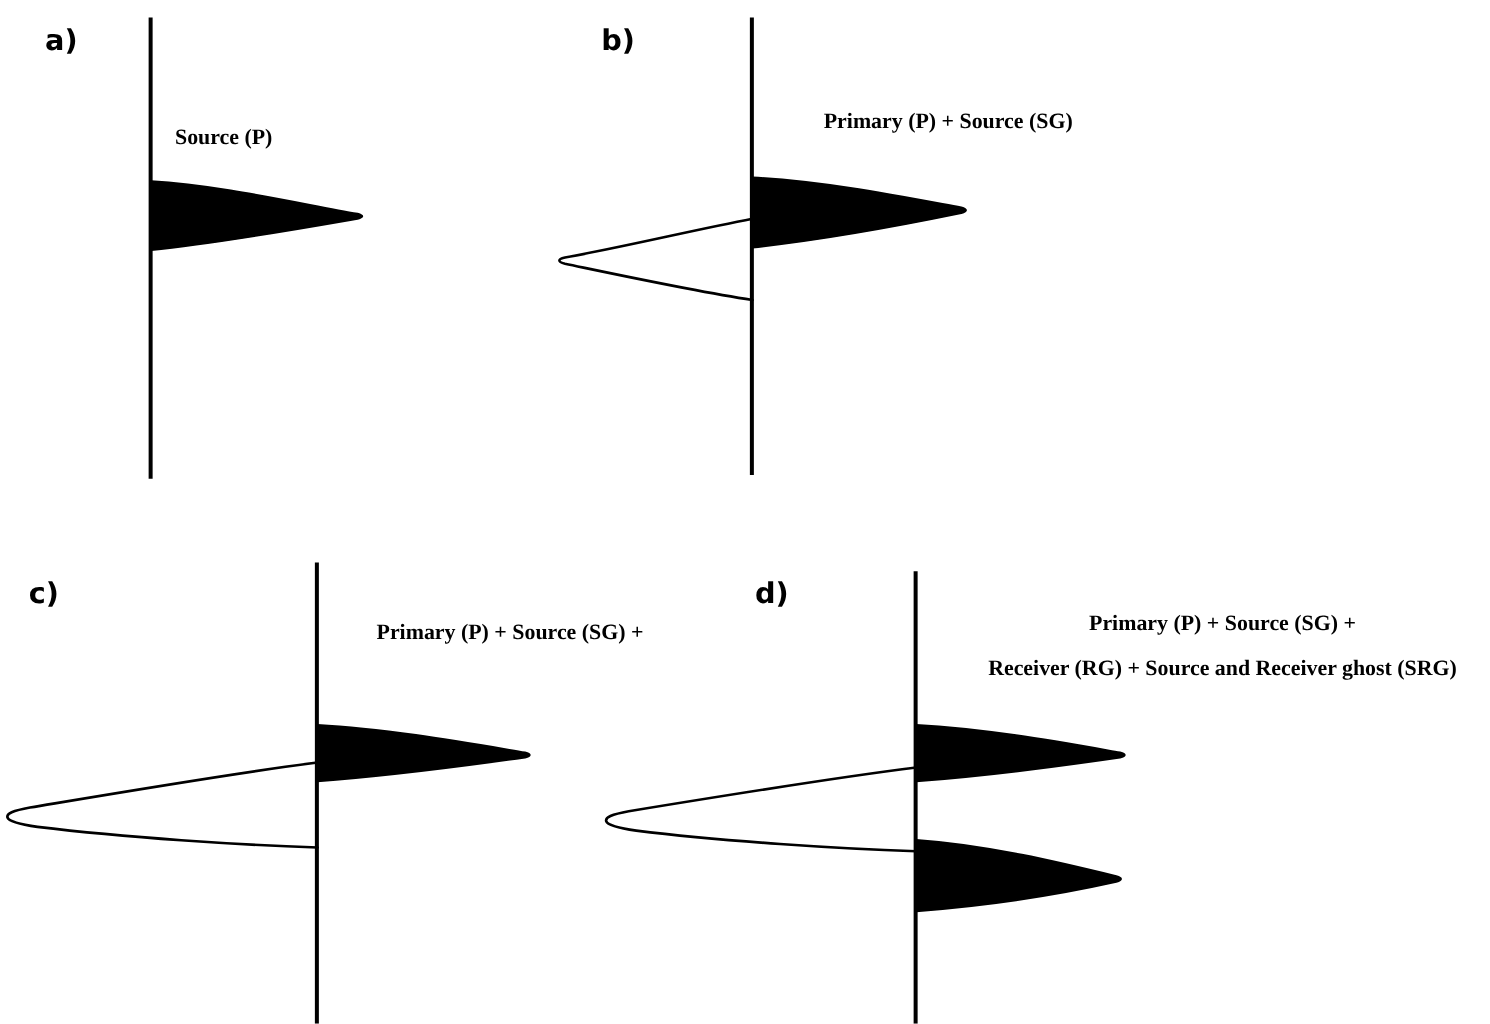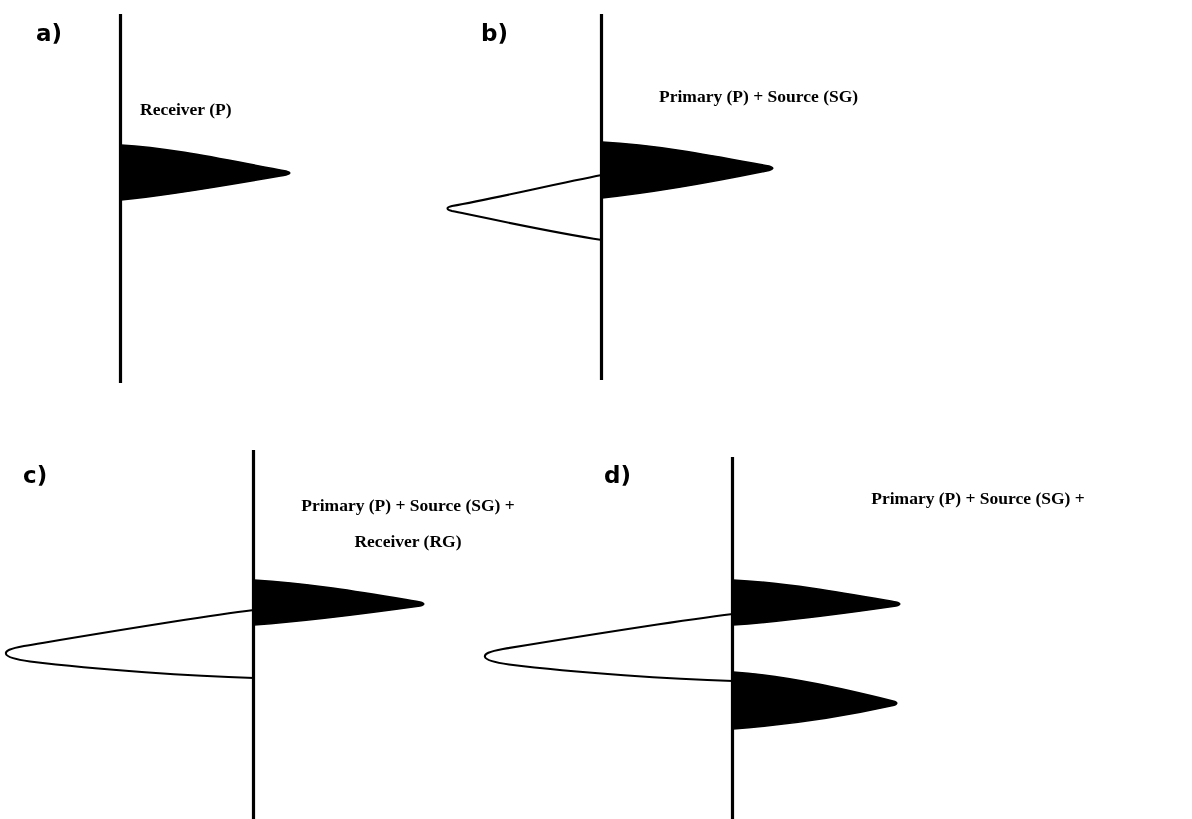--- a/index.html
+++ b/index.html
@@ -126,29 +126,29 @@
 
   <div class="panel-letter" style="left:36px; top:22px;">a)</div>
 
   <div class="panel-letter" style="left:481px; top:22px;">b)</div>
 
   <div class="panel-letter" style="left:23px; top:464px;">c)</div>
 
   <div class="panel-letter" style="left:604px; top:464px;">d)</div>
 
   <div class="wave-label" style="left:140px; top:101px;">
-    <span class="label-line">Receiver (P)</span>
+    <span class="label-line">Source (P)</span>
   </div>
 
   <div class="wave-label" style="left:659px; top:88px;">
     <span class="label-line">Primary (P) + Source (SG)</span>
   </div>
 
   <div class="wave-label" style="left:283px; top:497px; width:250px;">
     <span class="label-line">Primary (P) + Source (SG) +</span>
-    <span class="label-line" style="margin-top:18px;">Receiver (RG)</span>
   </div>
 
   <div class="wave-label" style="left:768px; top:490px; width:420px;">
     <span class="label-line">Primary (P) + Source (SG) +</span>
+    <span class="label-line" style="margin-top:18px;">Receiver (RG) + Source and Receiver ghost (SRG)</span>
   </div>
 
 </div>
 
 </body></html>

